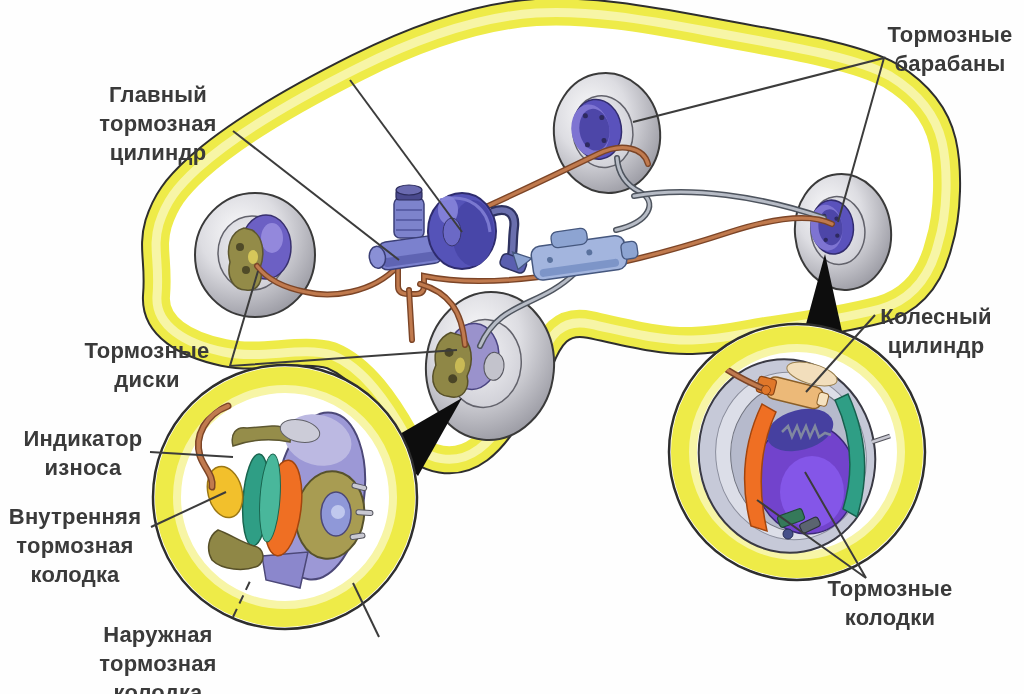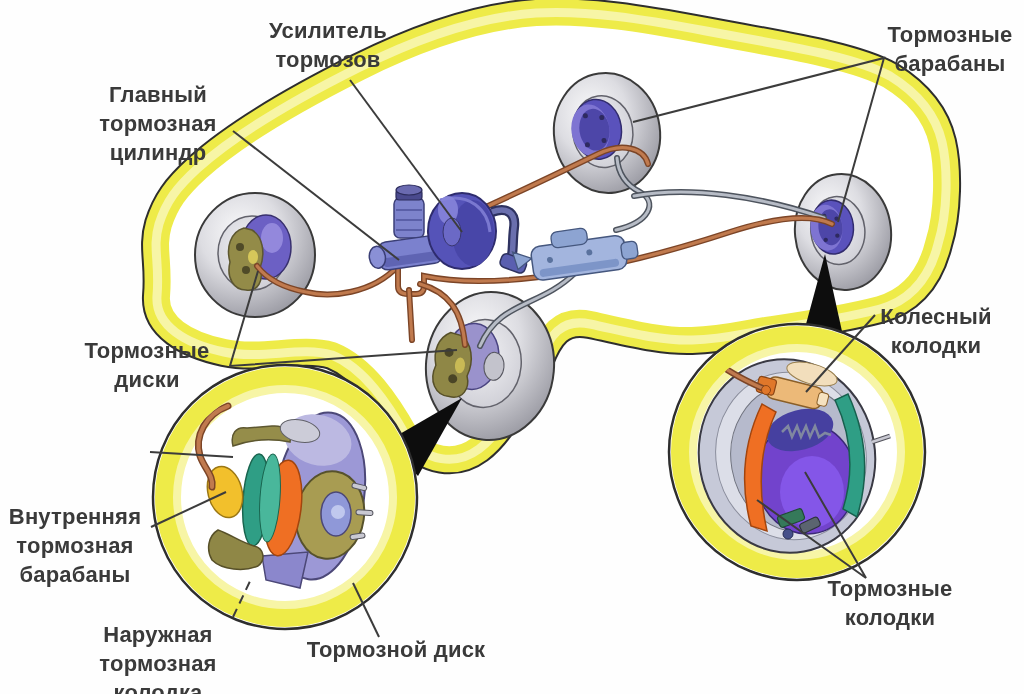--- a/index.html
+++ b/index.html
@@ -239,34 +239,33 @@
     <path d="M 258,271 L 230,366 L 457,350"></path>
     <path d="M 150,452 L 233,457"></path>
     <path d="M 151,527 L 226,492"></path>
     <path d="M 233,617 L 252,577" stroke-dasharray="9 6"></path>
     <path d="M 379,637 L 353,583"></path>
     <path d="M 875,315 L 806,392"></path>
     <path d="M 805,472 L 866,578 L 757,500"></path>
   </g>
 </svg>
 
-<div class="label" style="left:243px;top:16px;width:170px;">Усилитель
-тормозов</div>
 <div class="label" style="left:63px;top:80px;width:190px;">Главный
 тормозная
 цилиндр</div>
 <div class="label" style="left:862px;top:20px;width:176px;">Тормозные
 барабаны</div>
 <div class="label" style="left:57px;top:336px;width:180px;">Тормозные
 диски</div>
+<div class="label" style="left:3px;top:424px;width:160px;">Индикатор
+износа</div>
 <div class="label" style="left:0px;top:502px;width:150px;">Внутренняя
 тормозная
-барабаны</div>
+колодка</div>
 <div class="label" style="left:78px;top:608px;width:160px;margin-top:12px;">Наружная
 тормозная
 колодка</div>
-<div class="label" style="left:296px;top:635px;width:200px;">Тормозной диск</div>
 <div class="label" style="left:857px;top:302px;width:158px;">Колесный
-колодки</div>
+цилиндр</div>
 <div class="label" style="left:812px;top:574px;width:156px;">Тормозные
 колодки</div>
 
 </div>
 
 </body></html>

